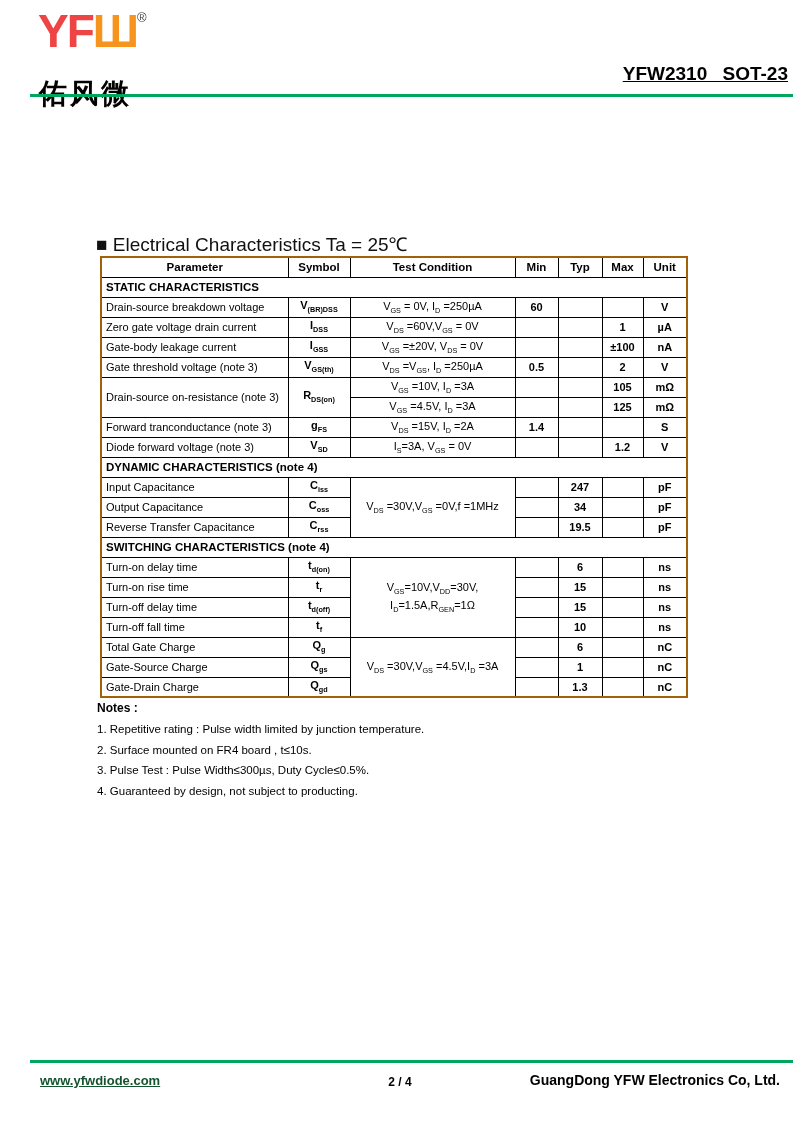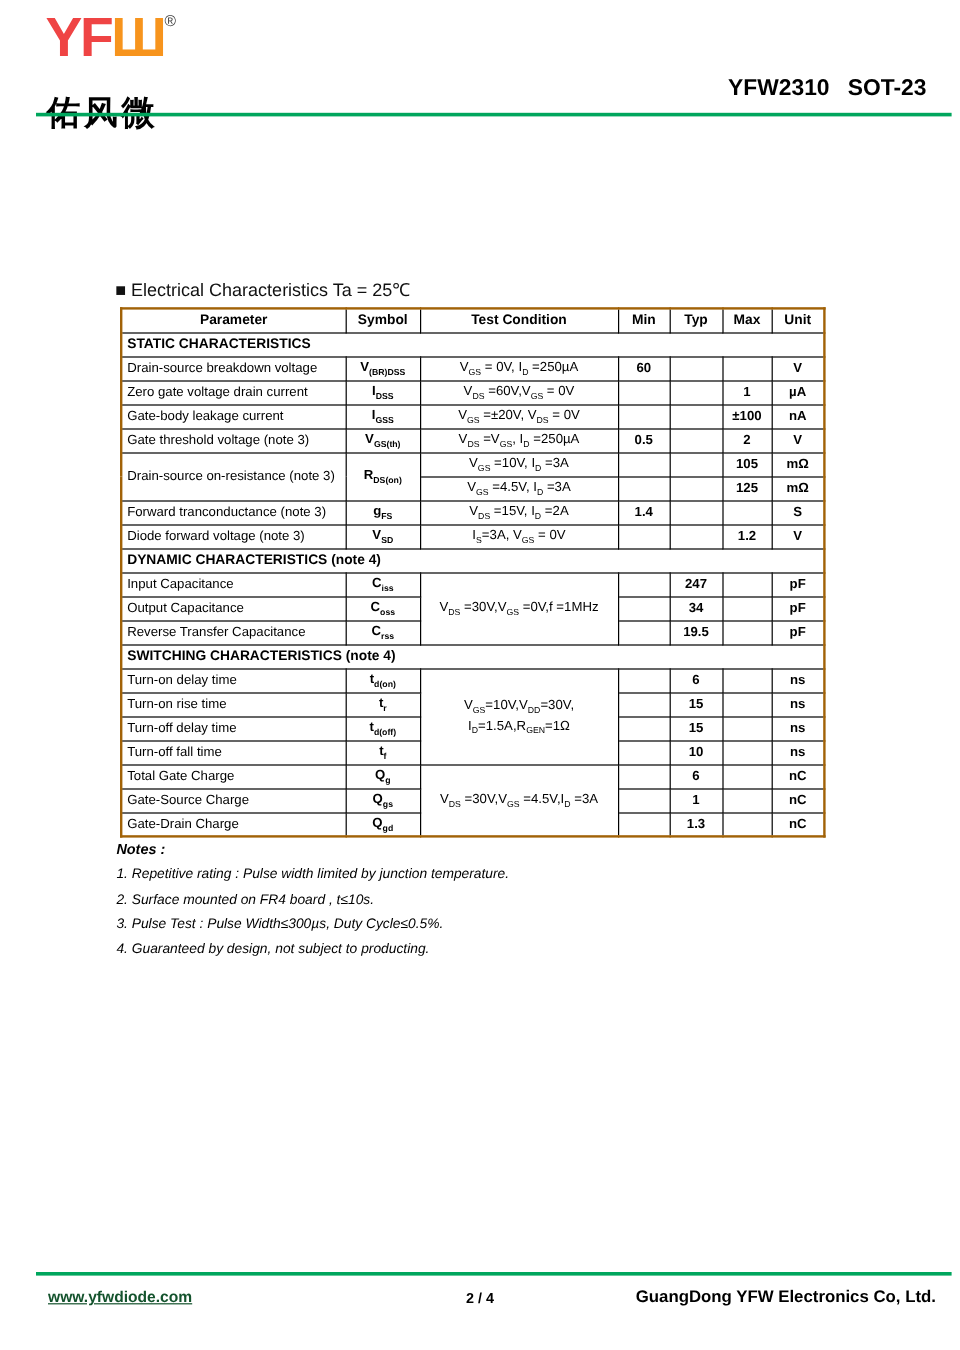--- a/index.html
+++ b/index.html
@@ -8,44 +8,44 @@
     position:relative; width:800px; height:1125px; margin:0 auto;
     background:#ffffff; overflow:hidden;
     font-family:"Liberation Sans", sans-serif; color:#000;
   }
   
   .logo-latin { position:absolute; left:38px; top:8px; font-size:46px; font-weight:bold; letter-spacing:-2px; line-height:1; }
   .logo-green { color:#ef4444; }
   .logo-orange { color:#F7941D; }
   .reg-mark { position:absolute; left:137px; top:10px; font-size:13px; font-weight:normal; color:#444; }
   .logo-cn { position:absolute; left:39px; top:54px; font-size:28px; font-weight:bold; letter-spacing:3px;margin-top:21px; }
-  .doc-title { position:absolute; right:28px; top:63px; font-size:19px; font-weight:bold; word-spacing:10px; }
+  .doc-title { position:absolute; right:12px; top:63px; font-size:19px; font-weight:bold; word-spacing:10px;text-decoration:underline; }
   .rule { position:absolute; left:30px; width:763px; height:3px; background:#00A65D; }
   .top-rule { top:94px; }
   .bottom-rule { top:1060px; }
   
-  .heading { position:absolute; left:96px; top:231px; font-size:15px; color:#111; }
+  .heading { position:absolute; left:96px; top:231px; font-size:19px; color:#111; }
   
   table.spec {
     position:absolute; left:100px; top:256px; width:586px;
     border-collapse:collapse; table-layout:fixed;
     font-size:11px;
   }
   table.spec { border:2px solid #a16207; }
   table.spec th, table.spec td { border:1px solid #000; height:20px; padding:0 4px; overflow:hidden; white-space:nowrap; }
   table.spec th { font-weight:bold; text-align:center; font-size:11.5px; }
   td.sec { font-weight:bold; text-align:left; padding-left:5px; font-size:11.5px; }
   td.param { text-align:left; padding-left:6px; }
   td.sym { text-align:center; font-weight:bold; }
   td.cond { text-align:center; padding-left:8px; white-space:normal; line-height:1.55; }
   td.val { text-align:center; font-weight:bold; }
   td.unit { text-align:center; font-weight:bold; }
   sub { font-size:0.66em; }
   
-  .notes { position:absolute; left:97px; top:701px; font-size:11.5px;font-style:italic; }
+  .notes { position:absolute; left:97px; top:701px; font-size:11.5px; }
   .notes-title { font-weight:bold; font-size:12px; margin-bottom:8px; }
   .note-item { margin-bottom:8.5px; line-height:1.05; }
   
   .footer-site { position:absolute; left:40px; top:1073px; font-size:13px; font-weight:bold; color:#14532d; text-decoration:underline; }
   .footer-page { position:absolute; left:0; top:1075px; width:800px; text-align:center; font-size:12px; font-weight:bold; }
   .footer-company { position:absolute; right:20px; top:1072px; font-size:14px; font-weight:bold; }
 </style>
 </head>
 <body>
 

